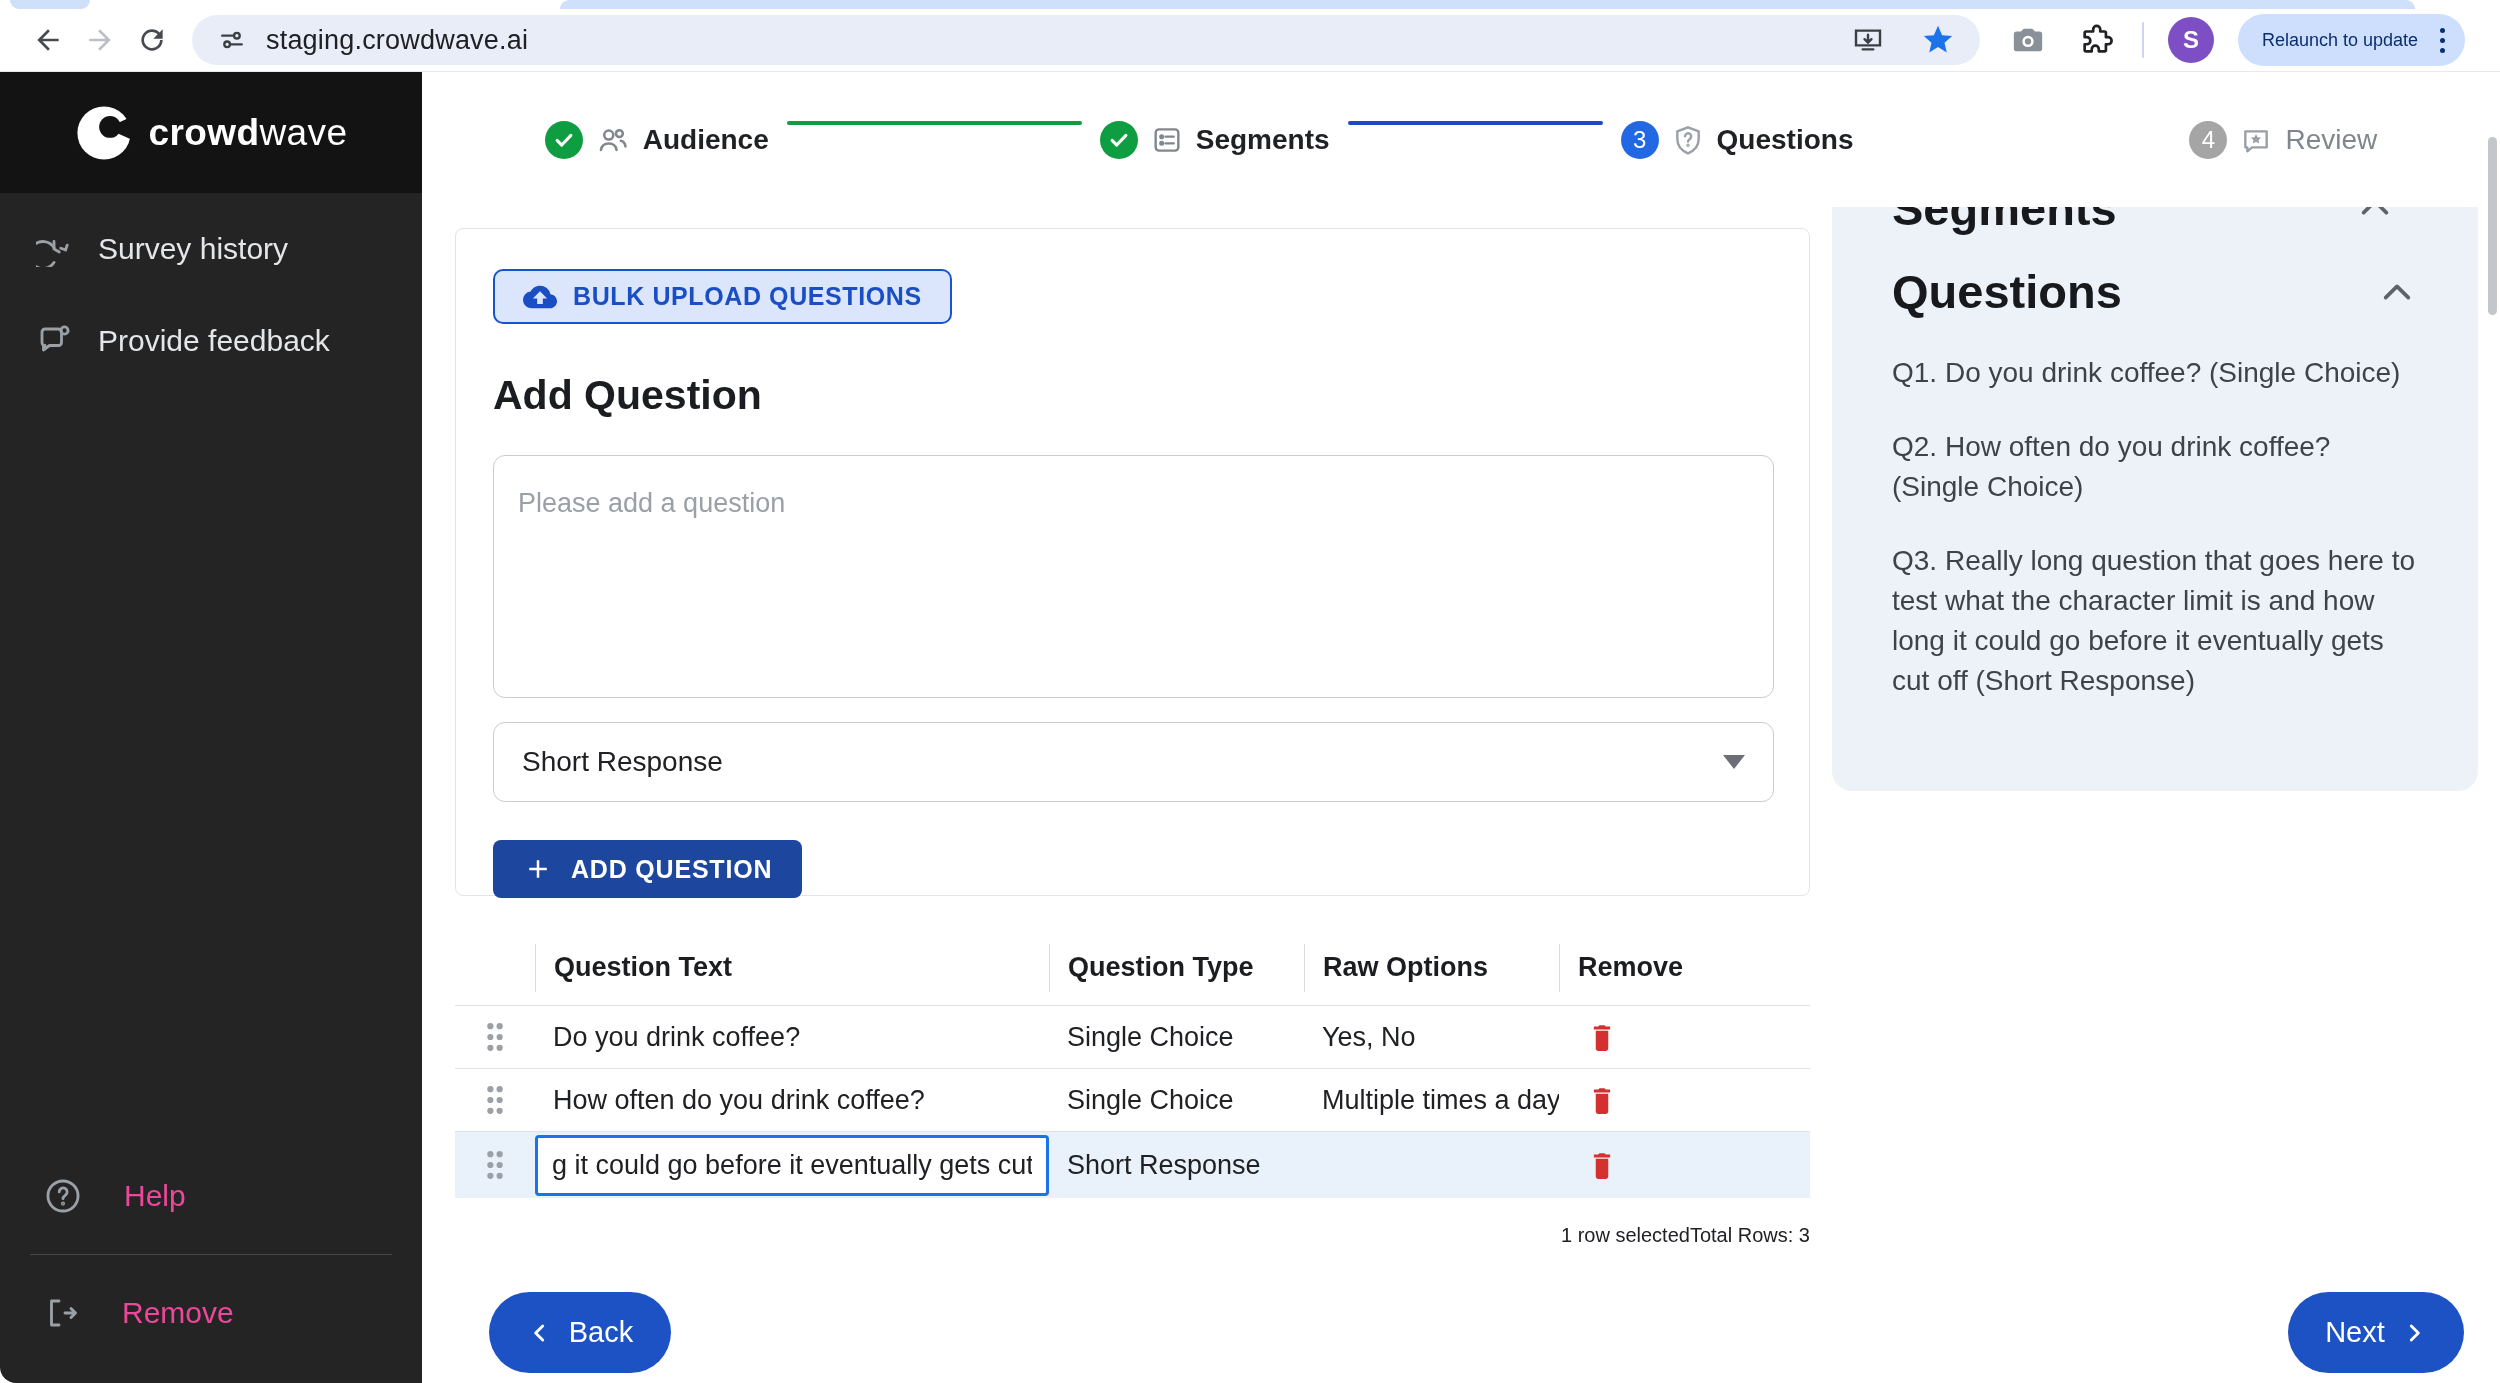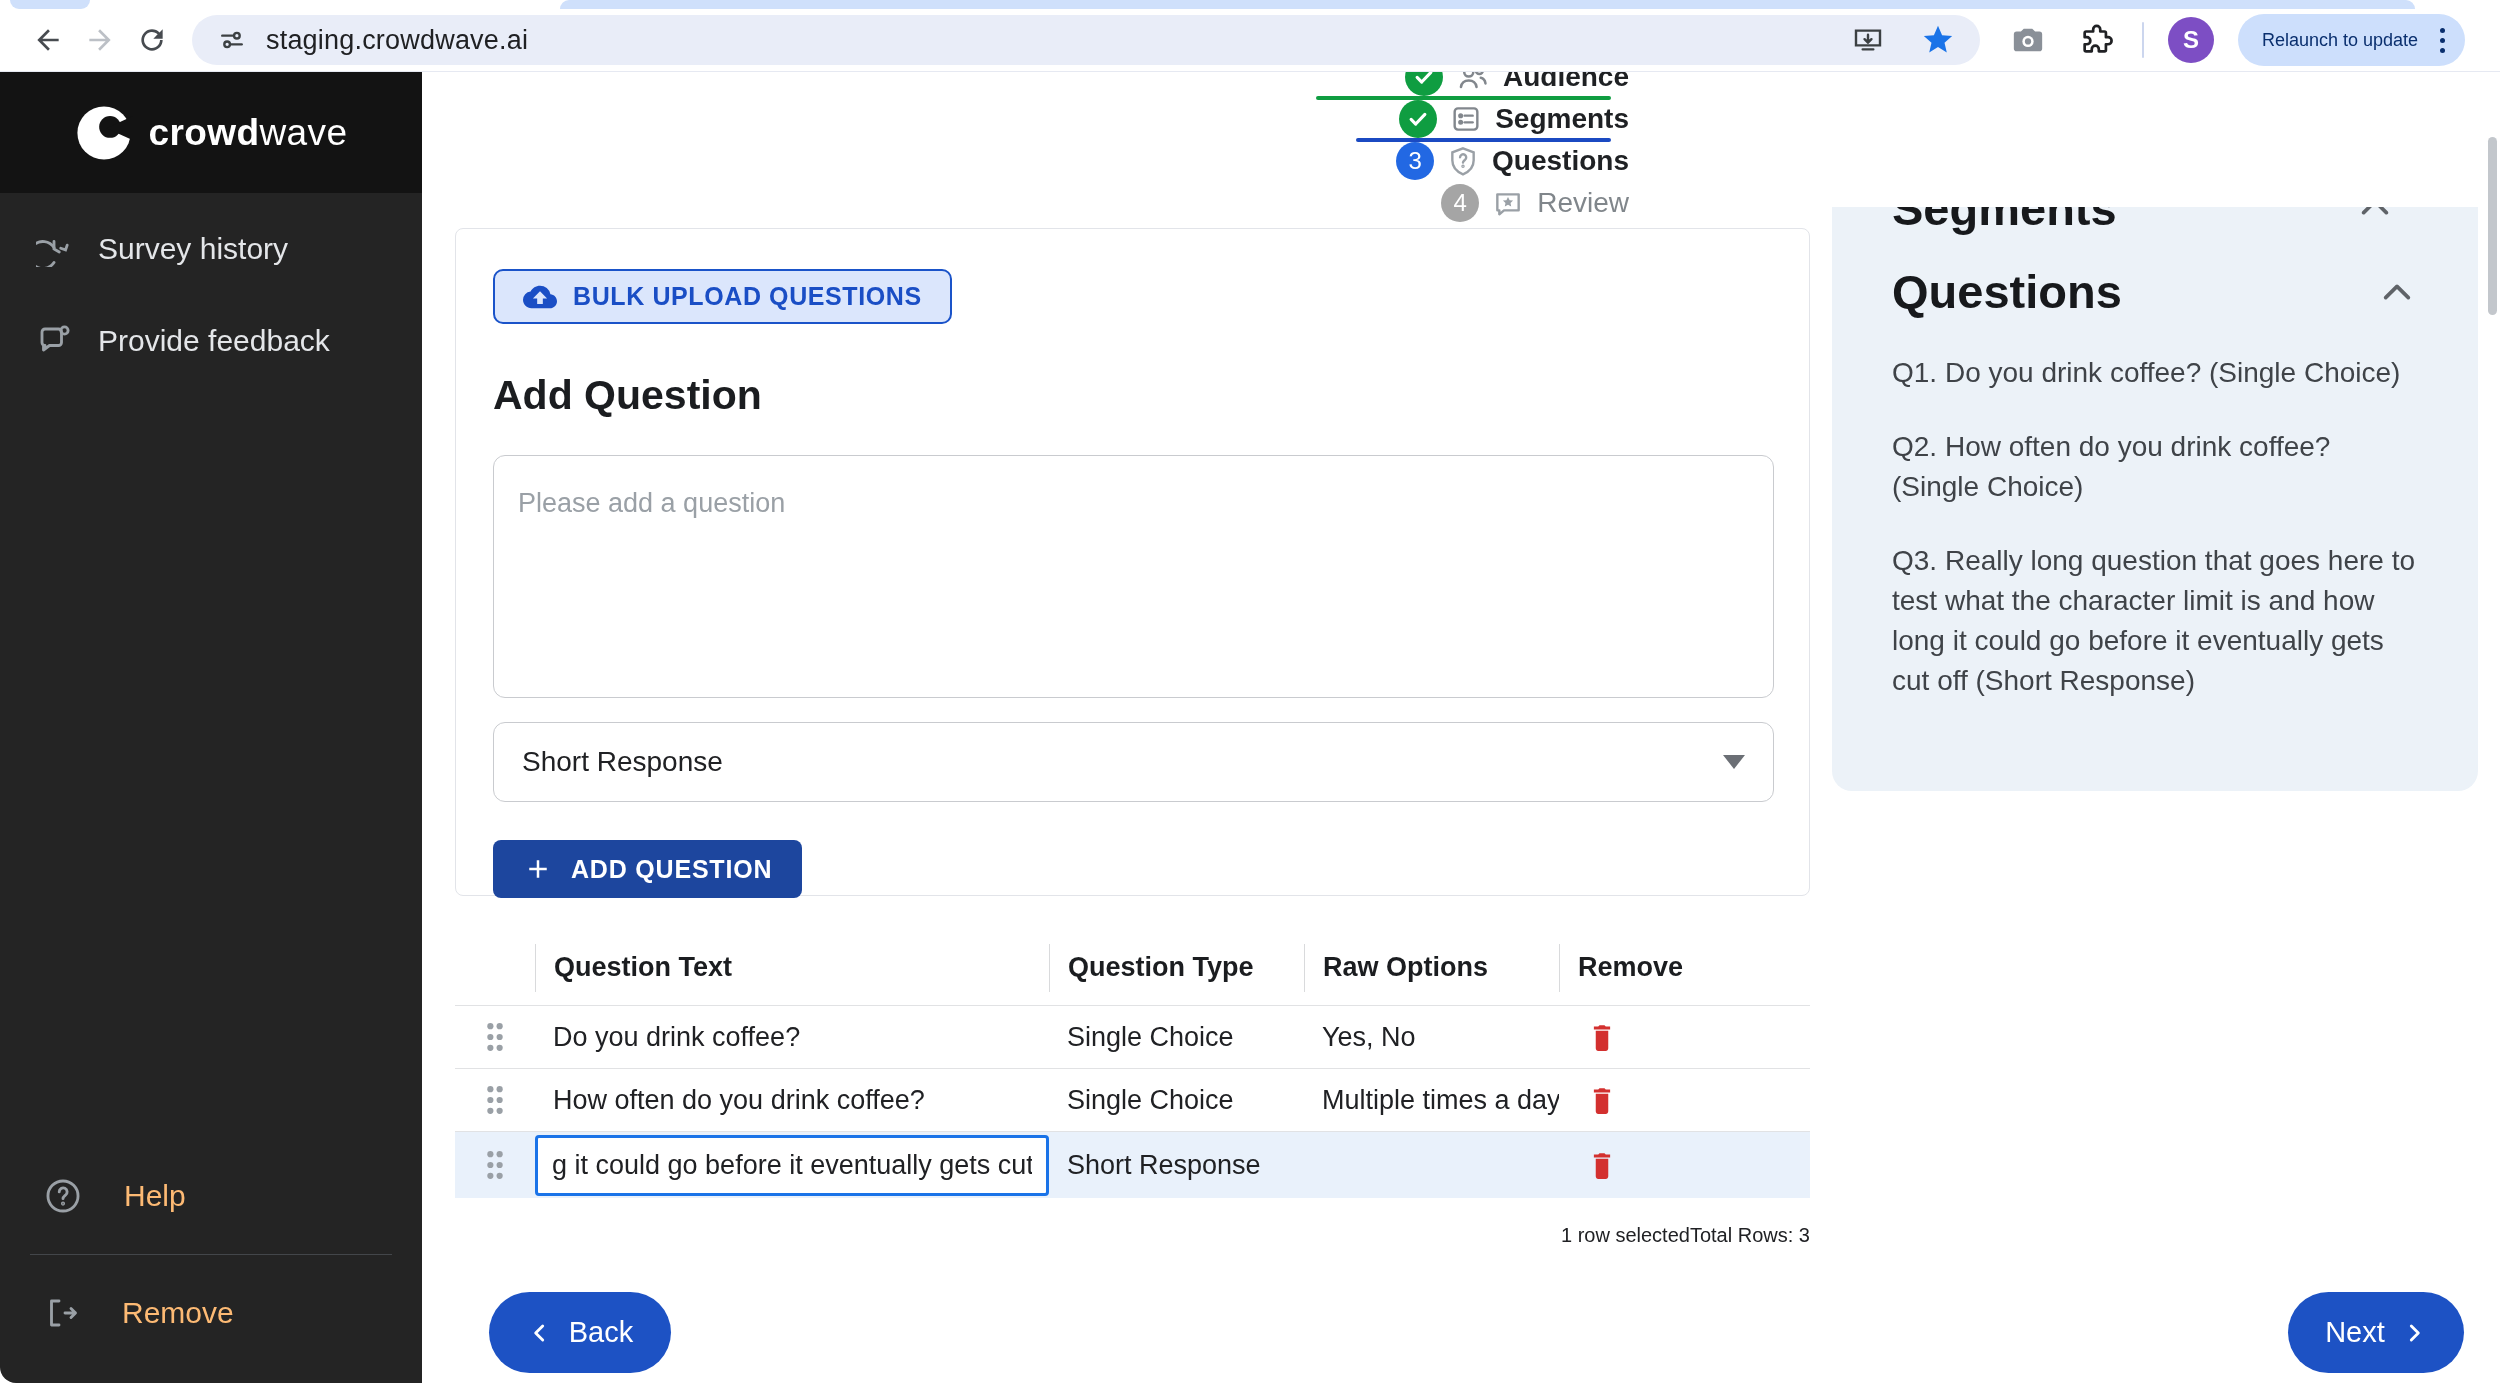--- a/index.html
+++ b/index.html
@@ -29,26 +29,26 @@
   .kebab i { width:5px; height:5px; border-radius:50%; background:#0a2f6e; }
 
   
   .side-logo { position:absolute; left:0; top:72px; width:422px; height:121px; background:#131313; display:flex; align-items:center; justify-content:center; gap:16px; z-index:5; }
   .logo-word { font-size:37px; color:#fff; letter-spacing:.4px; }
   .logo-word b { font-weight:700; }
   .sidebar { position:absolute; left:0; top:193px; width:422px; height:1190px; background:#242424; border-radius:0 0 0 16px; z-index:5; }
   .side-item { display:flex; align-items:center; gap:26px; height:64px; padding-left:36px; color:#e4e6e9; font-size:30px; cursor:pointer; }
   .side-top { padding-top:24px; display:flex; flex-direction:column; gap:28px; }
   .side-bottom { position:absolute; left:0; bottom:38px; width:100%; }
-  .side-bottom .side-item { color:#fdba74; padding-left:44px; gap:42px; }
+  .side-bottom .side-item { color:#ec4899; padding-left:44px; gap:42px; }
   .side-div { height:1px; background:#43464a; margin:26px 30px; }
 
   
   .main-header { position:absolute; left:422px; top:72px; width:2078px; height:135px; background:#fff; display:flex; align-items:center; justify-content:center; z-index:4; }
-  .stepper { display:flex; align-items:flex-end;flex-direction:column; }
+  .stepper { display:flex; align-items:flex-start; }
   .step { display:flex; align-items:center; gap:13px; cursor:pointer; }
   .step-circle { width:38px; height:38px; border-radius:50%; display:flex; align-items:center; justify-content:center; flex:0 0 auto; }
   .sc-done { background:#0f9d41; }
   .sc-active { background:#2268e3; color:#fff; font-size:24px; }
   .sc-idle { background:#a5a5a5; color:#fff; font-size:24px; }
   .step-label { font-size:28px; font-weight:600; color:#1f2124; white-space:nowrap; }
   .step-label.muted { color:#80868b; font-weight:400; }
   .conn { height:4px; border-radius:2px; margin:0 18px; }
   .conn-green { width:295px; background:#0f9d41; }
   .conn-blue  { width:255px; background:#1b4ac2; }

